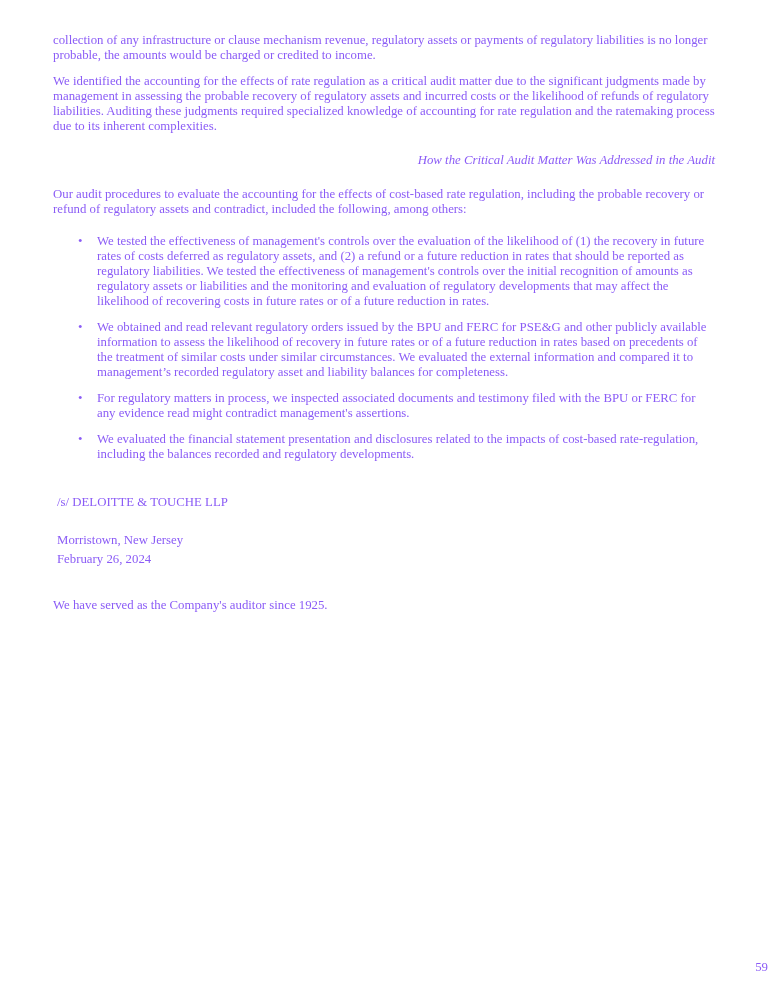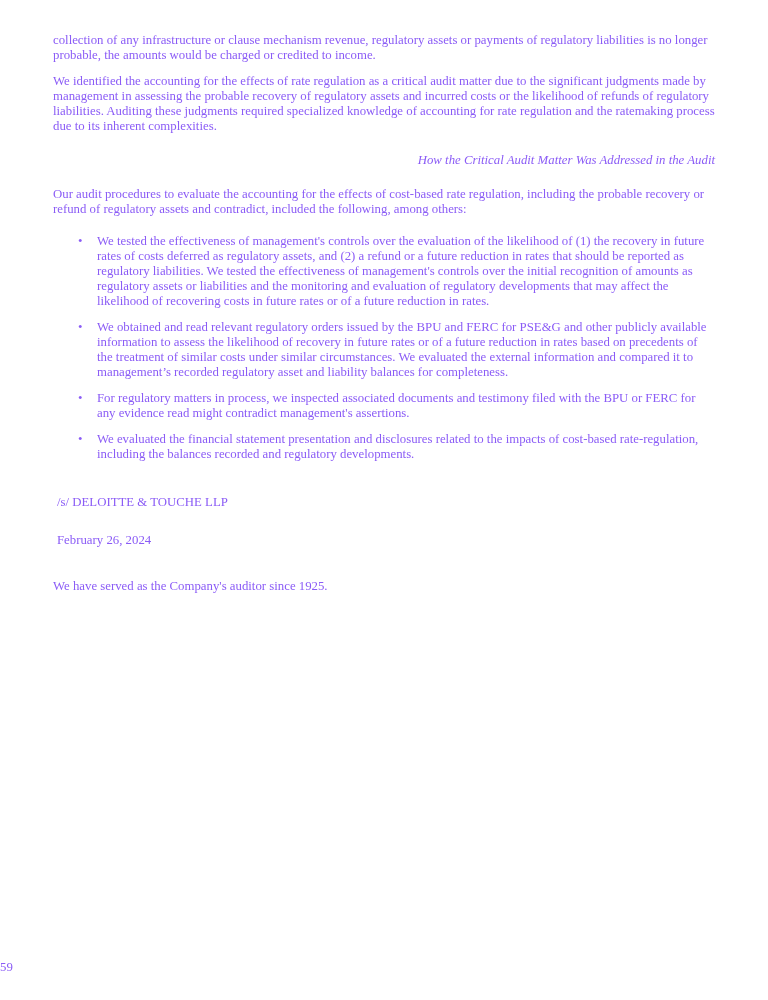--- a/index.html
+++ b/index.html
@@ -69,21 +69,21 @@
   }
   .tenure-line {
     margin-top: 31px;
     padding-left: 0;
   }
   .page-number {
     position: absolute;
     top: 960px;
     left: 0;
     width: 768px;
-    text-align: left;
+    text-align: right;
     font-size: 12.8px;
   }
 </style>
 </head>
 <body>
 
 <div class="page">
 
   <p class="para">collection of any infrastructure or clause mechanism revenue, regulatory assets or payments of regulatory liabilities is no longer probable, the amounts would be charged or credited to income.</p>
 
@@ -107,20 +107,21 @@
       <span class="bullet-text">For regulatory matters in process, we inspected associated documents and testimony filed with the BPU or FERC for any evidence read might contradict management's assertions.</span>
     </li>
     <li class="bullet-item">
       <span class="bullet-marker">•</span>
       <span class="bullet-text">We evaluated the financial statement presentation and disclosures related to the impacts of cost-based rate-regulation, including the balances recorded and regulatory developments.</span>
     </li>
   </ul>
 
   <div class="signature-block">
     <p class="para signature-line">/s/ DELOITTE &amp; TOUCHE LLP</p>
+    <p class="para city-line">Morristown, New Jersey</p>
     <p class="para date-line">February 26, 2024</p>
   </div>
 
   <p class="para tenure-line">We have served as the Company's auditor since 1925.</p>
 
   <div class="page-number">59</div>
 
 </div>
 
 </body></html>

